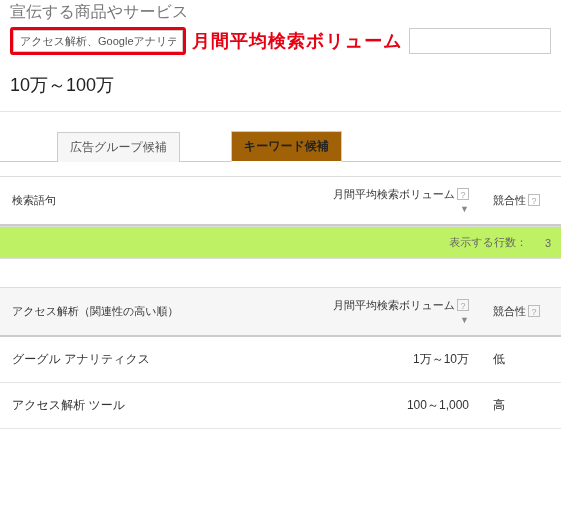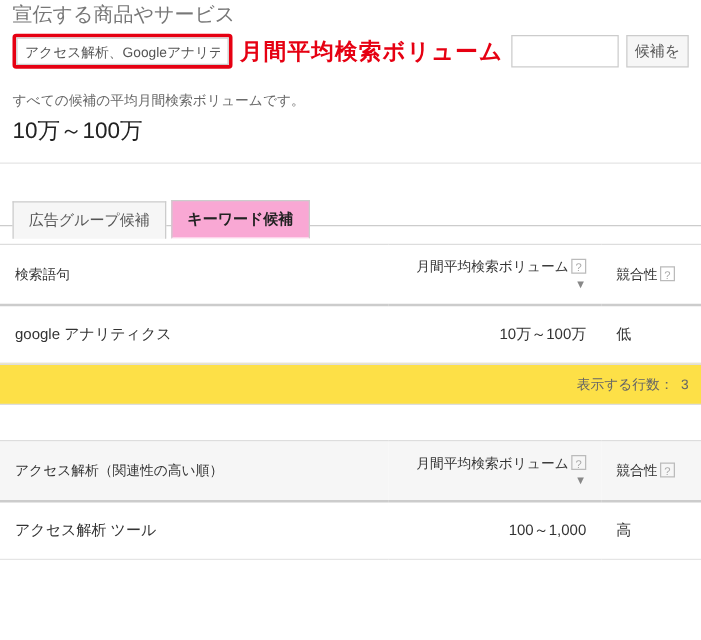--- a/index.html
+++ b/index.html
@@ -8,90 +8,88 @@
   .search-row { display: flex; align-items: center; gap: 6px; padding: 0 10px 10px; }
   .input-wrap { position: relative; border: 3px solid #e60012; border-radius: 3px; display: inline-block; }
   .search-input { width: 170px; height: 22px; border: 1px solid #ccc; padding: 2px 6px; font-size: 11px; color: #555; }
   .annot { color: #e60012; font-size: 18px; font-weight: bold; letter-spacing: 1px; }
   .spacer-input { flex: 1; height: 26px; border: 1px solid #ccc; background: #fff; }
   .right-btn { height: 26px; border: 1px solid #ccc; background: #f6f6f6; padding: 0 6px; font-size: 12px; color: #555; white-space: nowrap; }
   .summary { padding: 8px 10px 14px; border-bottom: 1px solid #e5e5e5; }
   .summary .desc { font-size: 11px; color: #666; margin-bottom: 4px; }
   .summary .vol { font-size: 18px; color: #222; }
   .tabs { display: flex; align-items: flex-end; gap: 4px; padding: 18px 10px 0; border-bottom: 1px solid #ccc; }
-  .tab { padding: 6px 12px; border: 1px solid #ccc; border-bottom: none; background: #f6f6f6; font-size: 12px; color: #555; cursor: pointer; position: relative; top: 11px; }
-  .tab.active { background: #f9a8d4; font-weight: bold; color: #222; border-bottom: 1px solid #fff; }
+  .tab { padding: 6px 12px; border: 1px solid #ccc; border-bottom: none; background: #f6f6f6; font-size: 12px; color: #555; cursor: pointer; position: relative; top: 1px; margin-left: 47px; }
+  .tab.active { background: #a16207; font-weight: bold; color: #222; border-bottom: 1px solid #fff; }
   table { width: 100%; border-collapse: collapse; margin-top: 14px; }
   thead tr { background: #fff; }
   th { text-align: left; font-size: 11px; font-weight: normal; color: #333; padding: 10px 12px; border-top: 1px solid #ddd; border-bottom: 2px solid #ccc; }
   th.vol-col, td.vol-col { text-align: right; width: 170px; }
   th.comp-col, td.comp-col { width: 80px; }
   td { padding: 14px 12px; border-bottom: 1px solid #e5e5e5; font-size: 12px; color: #333; }
   .help { display: inline-block; width: 12px; height: 12px; border: 1px solid #bbb; color: #aaa; font-size: 9px; line-height: 12px; text-align: center; margin-left: 2px; }
   .sort { color: #888; margin-left: 2px; font-size: 9px; }
-  .table-footer { display: flex; justify-content: flex-end; align-items: center; gap: 6px; background: #fde047; border-top: 1px solid #ddd; border-bottom: 1px solid #ddd; padding: 8px 10px; font-size: 11px; color: #666; }
+  .table-footer { display: flex; justify-content: flex-end; align-items: center; gap: 18px; background: #bef264; border-top: 1px solid #ddd; border-bottom: 1px solid #ddd; padding: 8px 10px; font-size: 11px; color: #666; }
   .gap { height: 14px; }
   thead.sub th { background: #f6f6f6; }
 </style>
 </head>
 <body>
 
 <div class="section-label">宣伝する商品やサービス</div>
 
 <div class="search-row">
   <div class="input-wrap">
     <input class="search-input" value="アクセス解析、Googleアナリティクス" style="">
   </div>
   <div class="annot">月間平均検索ボリューム</div>
   <div class="spacer-input"></div>
-  <button class="right-btn">候補を</button>
 </div>
 
 <div class="summary">
-  <div class="desc">すべての候補の平均月間検索ボリュームです。</div>
   <div class="vol">10万～100万</div>
 </div>
 
 <div class="tabs">
   <div class="tab">広告グループ候補</div>
   <div class="tab active">キーワード候補</div>
 </div>
 
 <table>
   <thead>
     <tr>
       <th><span>検索語句</span></th>
       <th class="vol-col"><span>月間平均検索ボリューム</span><span class="help">?</span><span class="sort">▼</span></th>
       <th class="comp-col"><span>競合性</span><span class="help">?</span></th>
     </tr>
   </thead>
   <tbody>
-    <tr>
-      <td>google アナリティクス</td>
-      <td class="vol-col">10万～100万</td>
-      <td class="comp-col">低</td>
-    </tr>
   </tbody>
 </table>
 
 <div class="table-footer">
   <span>表示する行数：</span>
   <span>3</span>
 </div>
 
 <div class="gap"></div>
 
 <table>
   <thead class="sub">
     <tr>
       <th><span>アクセス解析（関連性の高い順）</span></th>
       <th class="vol-col"><span>月間平均検索ボリューム</span><span class="help">?</span><span class="sort">▼</span></th>
       <th class="comp-col"><span>競合性</span><span class="help">?</span></th>
     </tr>
   </thead>
   <tbody>
     <tr>
+      <td>グーグル アナリティクス</td>
+      <td class="vol-col">1万～10万</td>
+      <td class="comp-col">低</td>
+    </tr>
+    <tr>
       <td>アクセス解析 ツール</td>
       <td class="vol-col">100～1,000</td>
       <td class="comp-col">高</td>
     </tr>
   </tbody>
 </table>
 
 </body></html>

